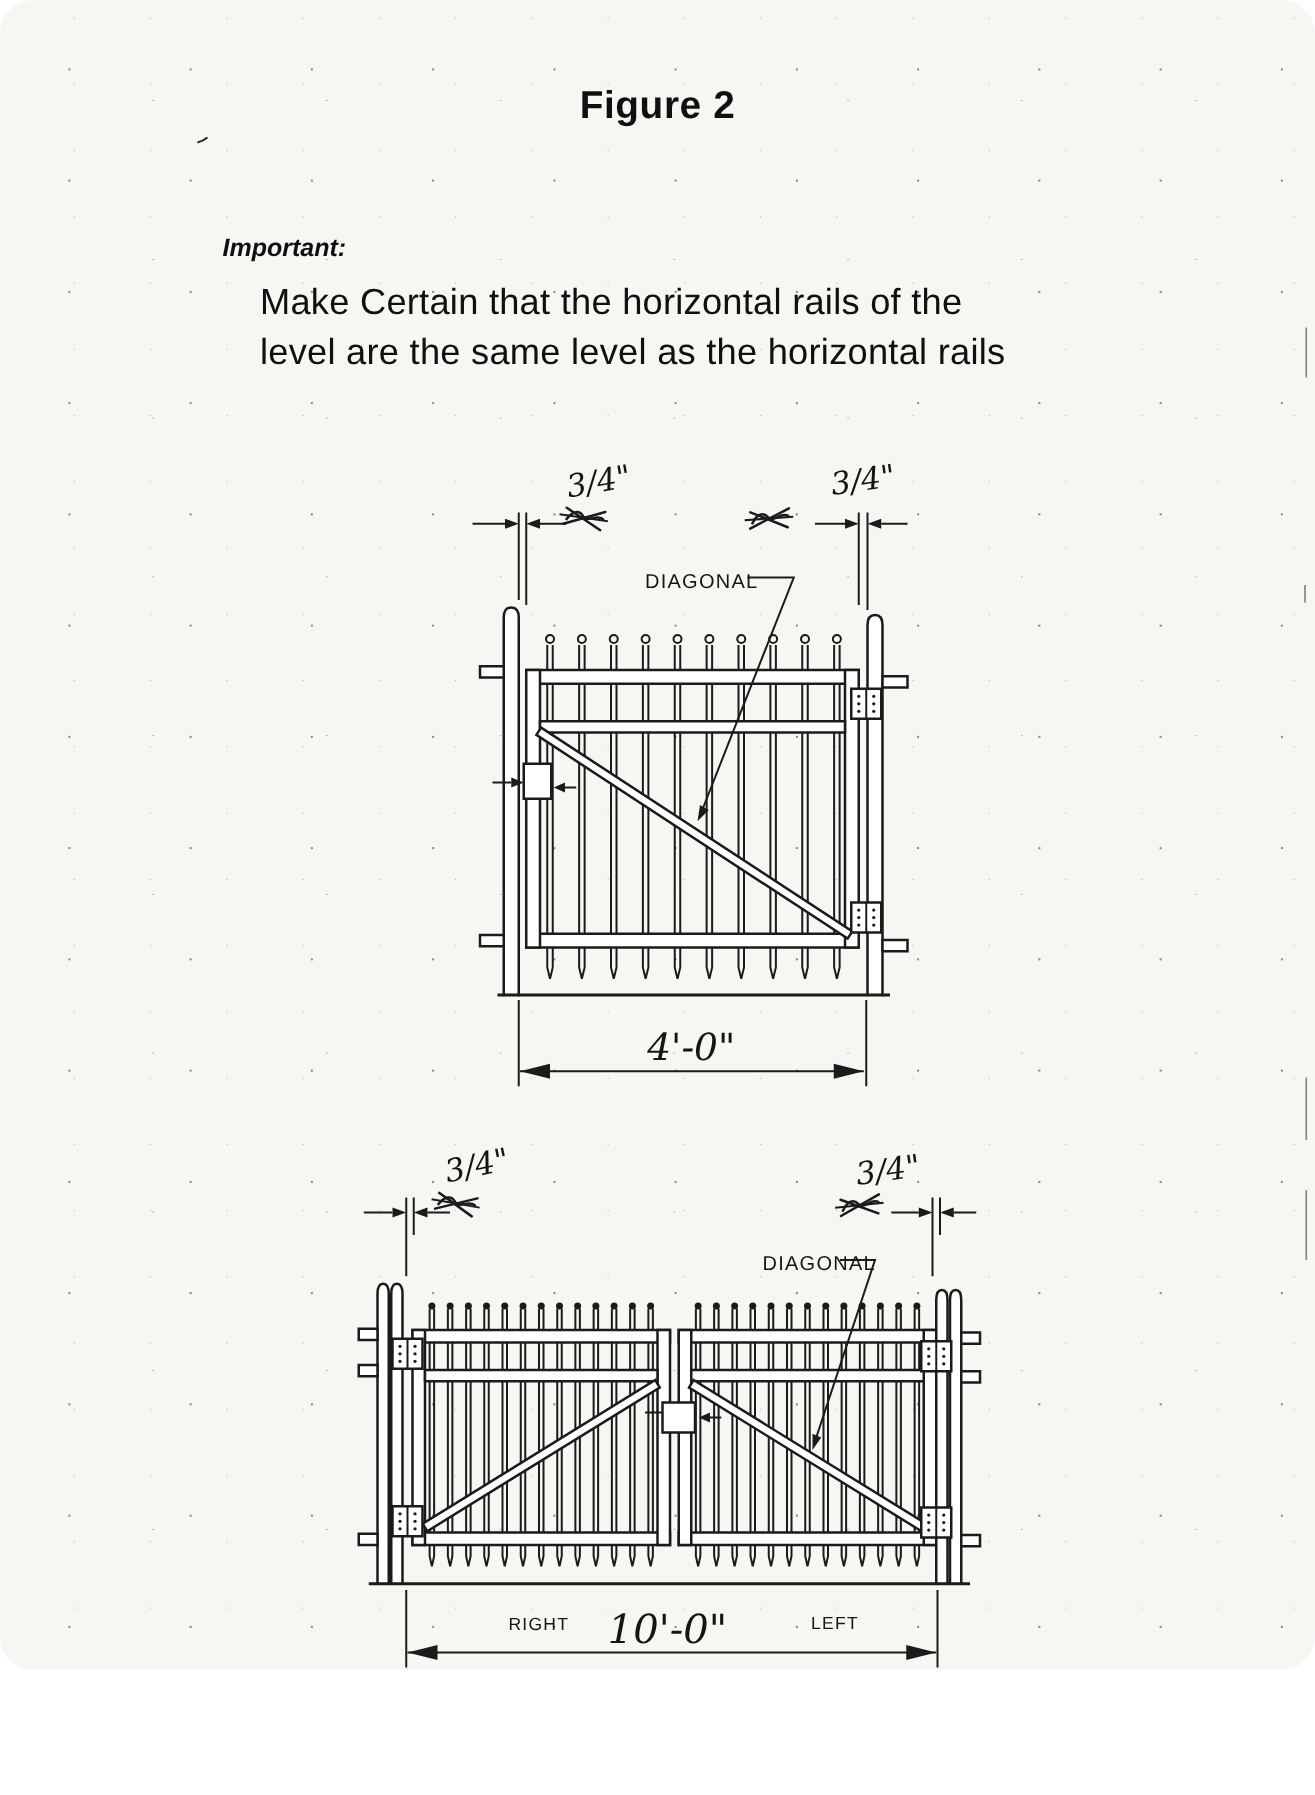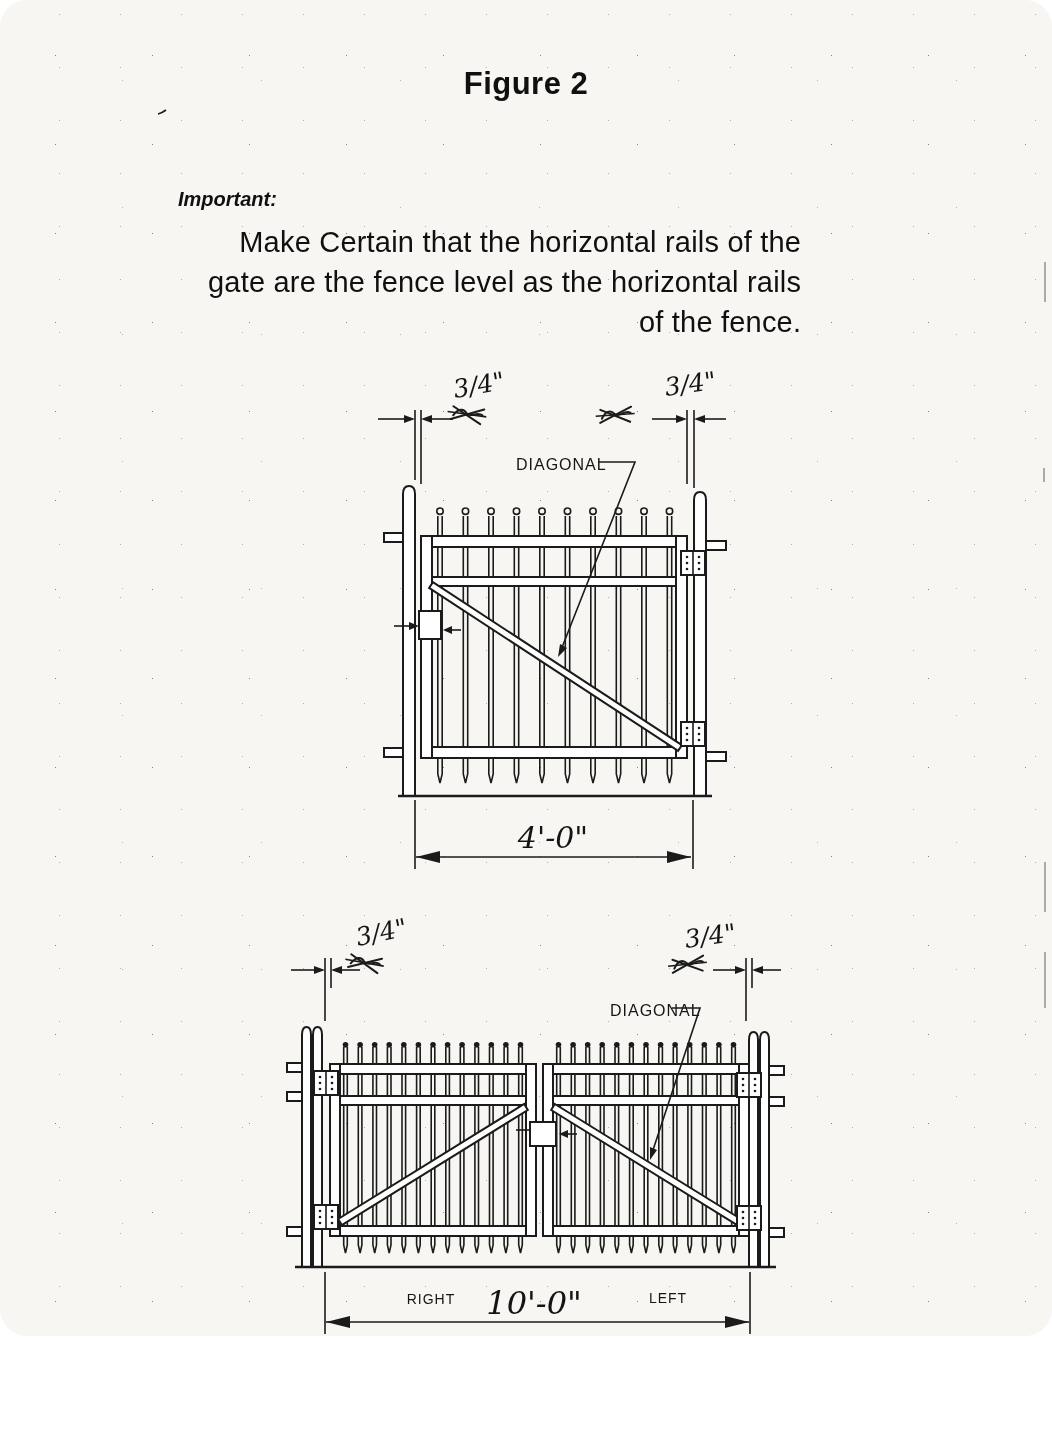--- a/index.html
+++ b/index.html
@@ -15,21 +15,21 @@
     background-position: 7px 11px, 29px 41px, 53px 17px;
     overflow:hidden;
     font-family:"Liberation Sans", sans-serif;
     color:#101010;
     border-radius:27px;
   }
   .abs{position:absolute;}
   .figure-title{top:66px;left:0;width:1052px;text-align:center;font-size:31px;font-weight:bold;letter-spacing:.5px;}
   .important{top:188px;left:178px;font-size:20px;font-weight:bold;font-style:italic;}
   .note-body{top:222px;left:208px;font-size:29px;line-height:40px;letter-spacing:.2px;}
-  .note-body span{display:block;text-align:right;}
+  .note-body span{display:block;}
   .page-number{top:1368px;left:0;width:1062px;text-align:center;font-size:20px;}
   svg.draw{position:absolute;top:0;left:0;}
   svg.draw *{vector-effect:none;}
   .ln{fill:none;stroke:#1b1b1b;stroke-width:2;}
   .thin{stroke-width:1.6;}
   .thick{stroke-width:2.5;}
   .wfill{fill:#ffffff;stroke:#1b1b1b;stroke-width:2;}
   .solid{fill:#1b1b1b;stroke:none;}
   .dtext{font-family:"Liberation Sans", sans-serif;font-size:16px;letter-spacing:1px;fill:#161616;stroke:none;}
   .dtext-sm{font-family:"Liberation Sans", sans-serif;font-size:14px;letter-spacing:1px;fill:#161616;stroke:none;}
@@ -40,22 +40,21 @@
 </style>
 </head>
 <body>
 
 <div class="page">
 
   <div class="abs figure-title">Figure 2</div>
   <div class="abs important">Important:</div>
   <div class="abs note-body">
     <span>Make Certain that the horizontal rails of the</span>
-    <span>gate are the fence level as the horizontal rails</span>
-    <span>of the fence.</span>
+    <span>level are the same level as the horizontal rails</span>
   </div>
 
   <svg class="draw" width="1052" height="1436" viewBox="0 0 1052 1436">
     <defs>
       <g id="picketA">
         <circle cx="0" cy="3.2" r="3.2" class="ln thin"></circle>
         <path d="M-2.2,8 V266 L0,275 L2.2,266 V8" class="ln thin"></path>
       </g>
       <g id="picketB">
         <circle cx="0" cy="2.8" r="2.8" class="solid"></circle>

